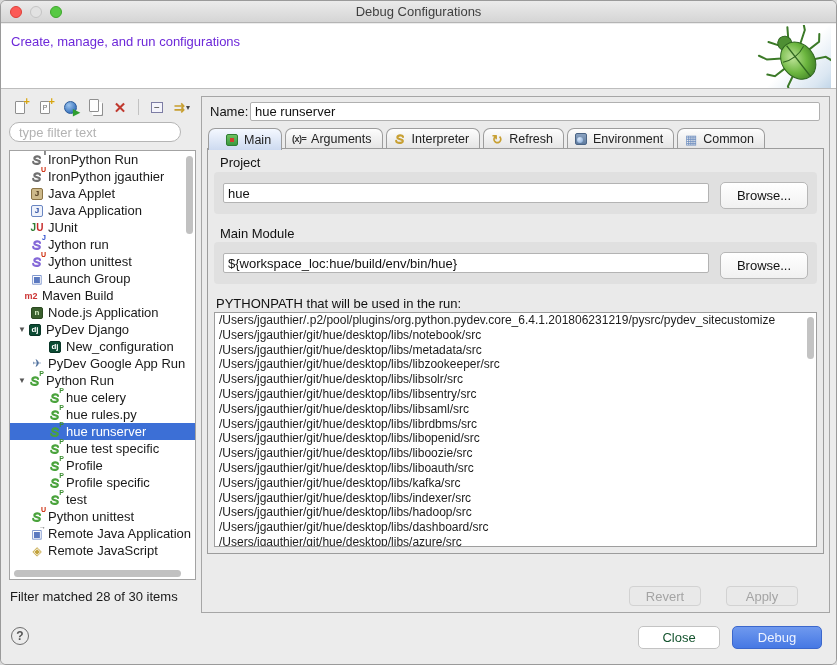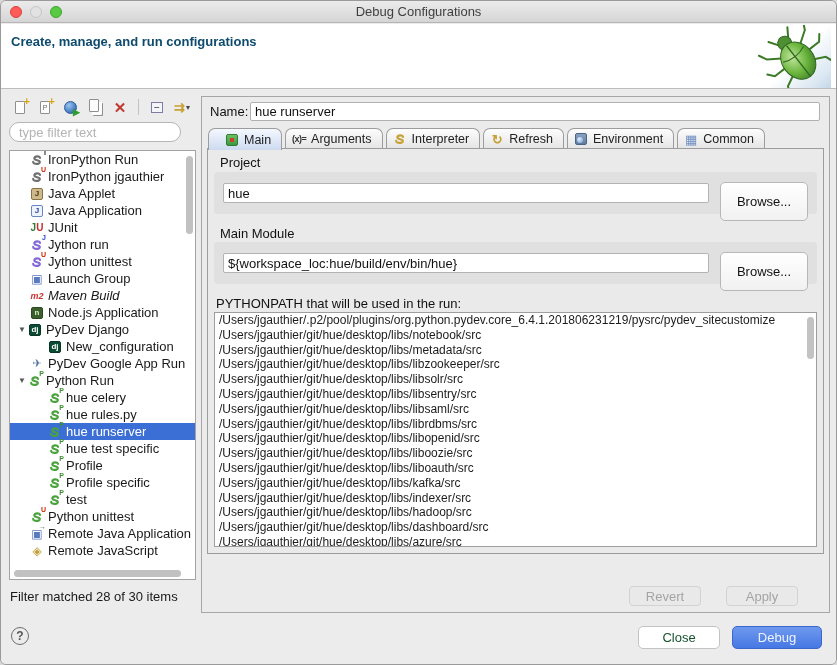--- a/index.html
+++ b/index.html
@@ -13,21 +13,21 @@
     display:flex; align-items:center; justify-content:center; }
   .titlebar .title { font-size:13px; color:#3f3f3f; }
   .lights { position:absolute; left:9px; top:5px; display:flex; gap:8px; }
   .light { width:12px; height:12px; border-radius:50%; }
   .light.red   { background:#fc5b57; border:1px solid #dd3f38; }
   .light.grey  { background:#e2e2e2; border:1px solid #c4c4c4; }
   .light.green { background:#57c943; border:1px solid #3ea62c; }
 
   
   .header { position:absolute; left:0; top:23px; width:100%; height:65px; background:#ffffff; border-bottom:1px solid #bdbdbd; }
-  .header .htitle { position:absolute; left:10px; top:10px; font-size:13px; font-weight:bold; color:#0c4a6e; }
+  .header .htitle { position:absolute; left:10px; top:10px; font-size:13px; font-weight:normal; color:#6d28d9; }
   .bugbox { position:absolute; right:5px; top:1px; width:74px; height:63px;
     background:linear-gradient(135deg,#ffffff 52%,#dbe7f2 86%,#c2d6e8 100%); }
 
   
   .toolbar { position:absolute; left:10px; top:95px; height:22px; display:flex; align-items:center; gap:7px; }
   .tbi { display:inline-flex; align-items:center; justify-content:center; width:18px; height:18px; position:relative; }
   .sep { width:1px; height:16px; background:#c2c2c2; margin:0 2px; }
   .page { display:inline-block; width:10px; height:13px; background:#fdfdfd; border:1px solid #8f8f8f; border-radius:1px; position:relative; font-size:7px; color:#666; text-align:center; line-height:12px; }
   .page.dup { box-shadow:3px 3px 0 #fdfdfd, 4px 4px 0 #8f8f8f; margin:-3px 0 0 -3px; }
   .plus { position:absolute; right:-1px; top:-3px; color:#d6a410; font-weight:bold; font-size:11px; text-shadow:0 0 1px #fff; }
@@ -71,21 +71,21 @@
   .argti { font-size:9px; font-weight:bold; color:#333; letter-spacing:-0.5px; }
   .refti { color:#c8a033; font-size:13px; font-weight:bold; }
   .envti { width:12px; height:12px; border-radius:2px; background:linear-gradient(#8aa2c0,#5f7b9e); border:1px solid #4a6485; position:relative; }
   .envti::after { content:""; position:absolute; left:1px; bottom:1px; width:6px; height:6px; border-radius:50%; background:radial-gradient(circle at 35% 30%,#dceafc,#7aa2d2); }
   .comti { color:#6f8fc0; font-size:13px; }
 
   .tabcontent { position:absolute; left:5px; right:5px; top:51px; bottom:58px; border:1px solid #9c9c9c; background:#eaeaea; z-index:2; }
   .grouplabel { position:absolute; left:12px; font-size:13px; color:#111; }
   .well { position:absolute; left:6px; right:6px; height:42px; background:#e0e0e0; border-radius:4px; }
   .well input { position:absolute; left:9px; right:108px; top:11px; height:20px; border:1px solid #b3b3b3; border-radius:2px; background:#fff; font-size:13px; padding:0 4px; color:#111; outline:none; font-family:"Liberation Sans",sans-serif; }
-  .browse { position:absolute; right:9px; top:10px; width:88px; height:39px; border:1px solid #b7b7b7; border-radius:5px; background:linear-gradient(#ffffff,#f1f1f1); font-size:13px; color:#111; font-family:"Liberation Sans",sans-serif; }
+  .browse { position:absolute; right:9px; top:10px; width:88px; height:27px; border:1px solid #b7b7b7; border-radius:5px; background:linear-gradient(#ffffff,#f1f1f1); font-size:13px; color:#111; font-family:"Liberation Sans",sans-serif; }
 
   .pplabel { position:absolute; left:8px; top:147px; font-size:13px; color:#111; }
   .pplist { position:absolute; left:6px; right:6px; top:163px; bottom:6px; background:#fff; border:1px solid #9e9e9e; overflow:hidden; }
   .pprow { height:14.8px; font-size:12px; color:#1c1c1c; white-space:nowrap; padding-left:4px; line-height:14.8px; }
   .ppthumb { position:absolute; right:2px; top:4px; width:7px; height:42px; background:#c3c3c3; border-radius:4px; }
 
   .btn-dim { position:absolute; top:489px; width:72px; height:20px; border:1px solid #d2d2d2; border-radius:4px; background:#e9e9e9; color:#a4a4a4; font-size:13px; font-family:"Liberation Sans",sans-serif; }
   #revertBtn { right:128px; }
   #applyBtn { right:31px;margin-left:48px; }
 
@@ -226,21 +226,21 @@
           <span class="sup" style="color:#cc2200">U</span>
         </span>
         <span class="lbl">Jython unittest</span>
       </div>
       <div class="trow" style="padding-left: 20px;">
         <span class="ti">
           <span style="color:#5b79c0;font-size:12px">▣</span>
         </span>
         <span class="lbl">Launch Group</span>
       </div>
-      <div class="trow" style="padding-left: 20px; font-style: italic;">
+      <div class="trow" style="padding-left: 14px;">
         <span class="ti">
           <b style="font-size:9px;color:#cc3333">m2</b>
         </span>
         <span class="lbl">Maven Build</span>
       </div>
       <div class="trow" style="padding-left: 20px;">
         <span class="ti">
           <span class="tile" style="background:#3a5f2d;color:#d6eec2;border:1px solid #2c4a21;">n</span>
         </span>
         <span class="lbl">Node.js Application</span>

